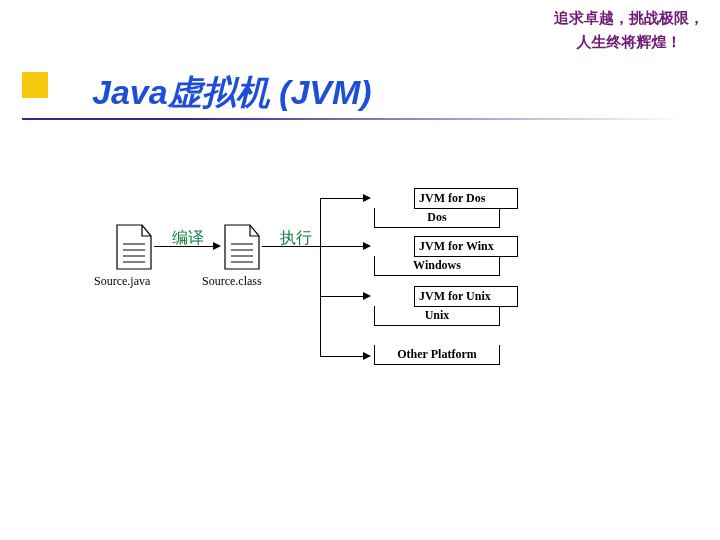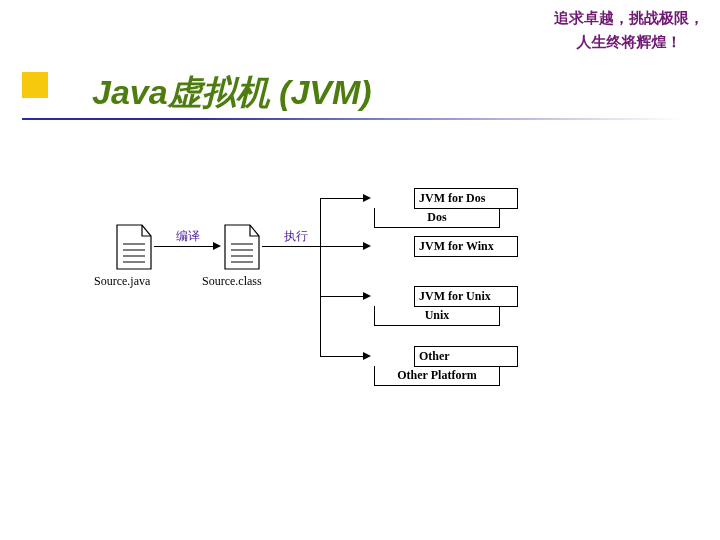--- a/index.html
+++ b/index.html
@@ -34,21 +34,21 @@
     width: 26px;
     height: 26px;
     background: #f6c90e;
   }
   .title-text {
     position: relative;
     left: 70px;
     top: -2px;
     font-size: 34px;
     font-weight: bold;
-    color: #4d7c0f;
+    color: #1d4ed8;
     font-style: italic;
     font-family: Verdana, Arial, sans-serif;
   }
   .title-underline {
     position: absolute;
     left: 22px;
     top: 118px;
     width: 660px;
     height: 2px;
     background: linear-gradient(to right, #2b2b9b 0%, #2b2b9b 25%, rgba(43,43,155,0) 100%);
@@ -84,22 +84,22 @@
   .arrow-head {
     position: absolute;
     width: 0;
     height: 0;
     border-top: 4px solid transparent;
     border-bottom: 4px solid transparent;
     border-left: 8px solid #000;
   }
   .arrow-label {
     position: absolute;
-    font-size: 12px;
-    color: #4c1d95;
+    font-size: 16px;
+    color: #15803d;
     transform: translateX(-50%);
   }
   .vbar { position: absolute; width: 0; border-left: 1.2px solid #000; }
   .hbar { position: absolute; height: 0; border-top: 1.2px solid #000; }
   .plat-box {
     position: absolute;
     width: 126px;
   }
   .plat-box .jvm {
     border: 1.2px solid #000;
@@ -183,23 +183,23 @@
 
   <div class="hbar" style="left:220px; top:166px; width:44px"></div>
   <div class="arrow-head" style="left:263px; top:162px"></div>
 
   <div class="plat-box" style="left:274px; top:-2px">
     <div class="jvm">JVM for Dos</div>
     <div class="os">Dos</div>
   </div>
   <div class="plat-box" style="left:274px; top:46px">
     <div class="jvm">JVM for Winx</div>
+    <div class="os">Windows</div>
   </div>
   <div class="plat-box" style="left:274px; top:96px">
     <div class="jvm">JVM for Unix</div>
     <div class="os">Unix</div>
   </div>
   <div class="plat-box" style="left:274px; top:156px">
-    <div class="jvm">Other</div>
     <div class="os">Other Platform</div>
   </div>
 
 </div>
 
 </body></html>

